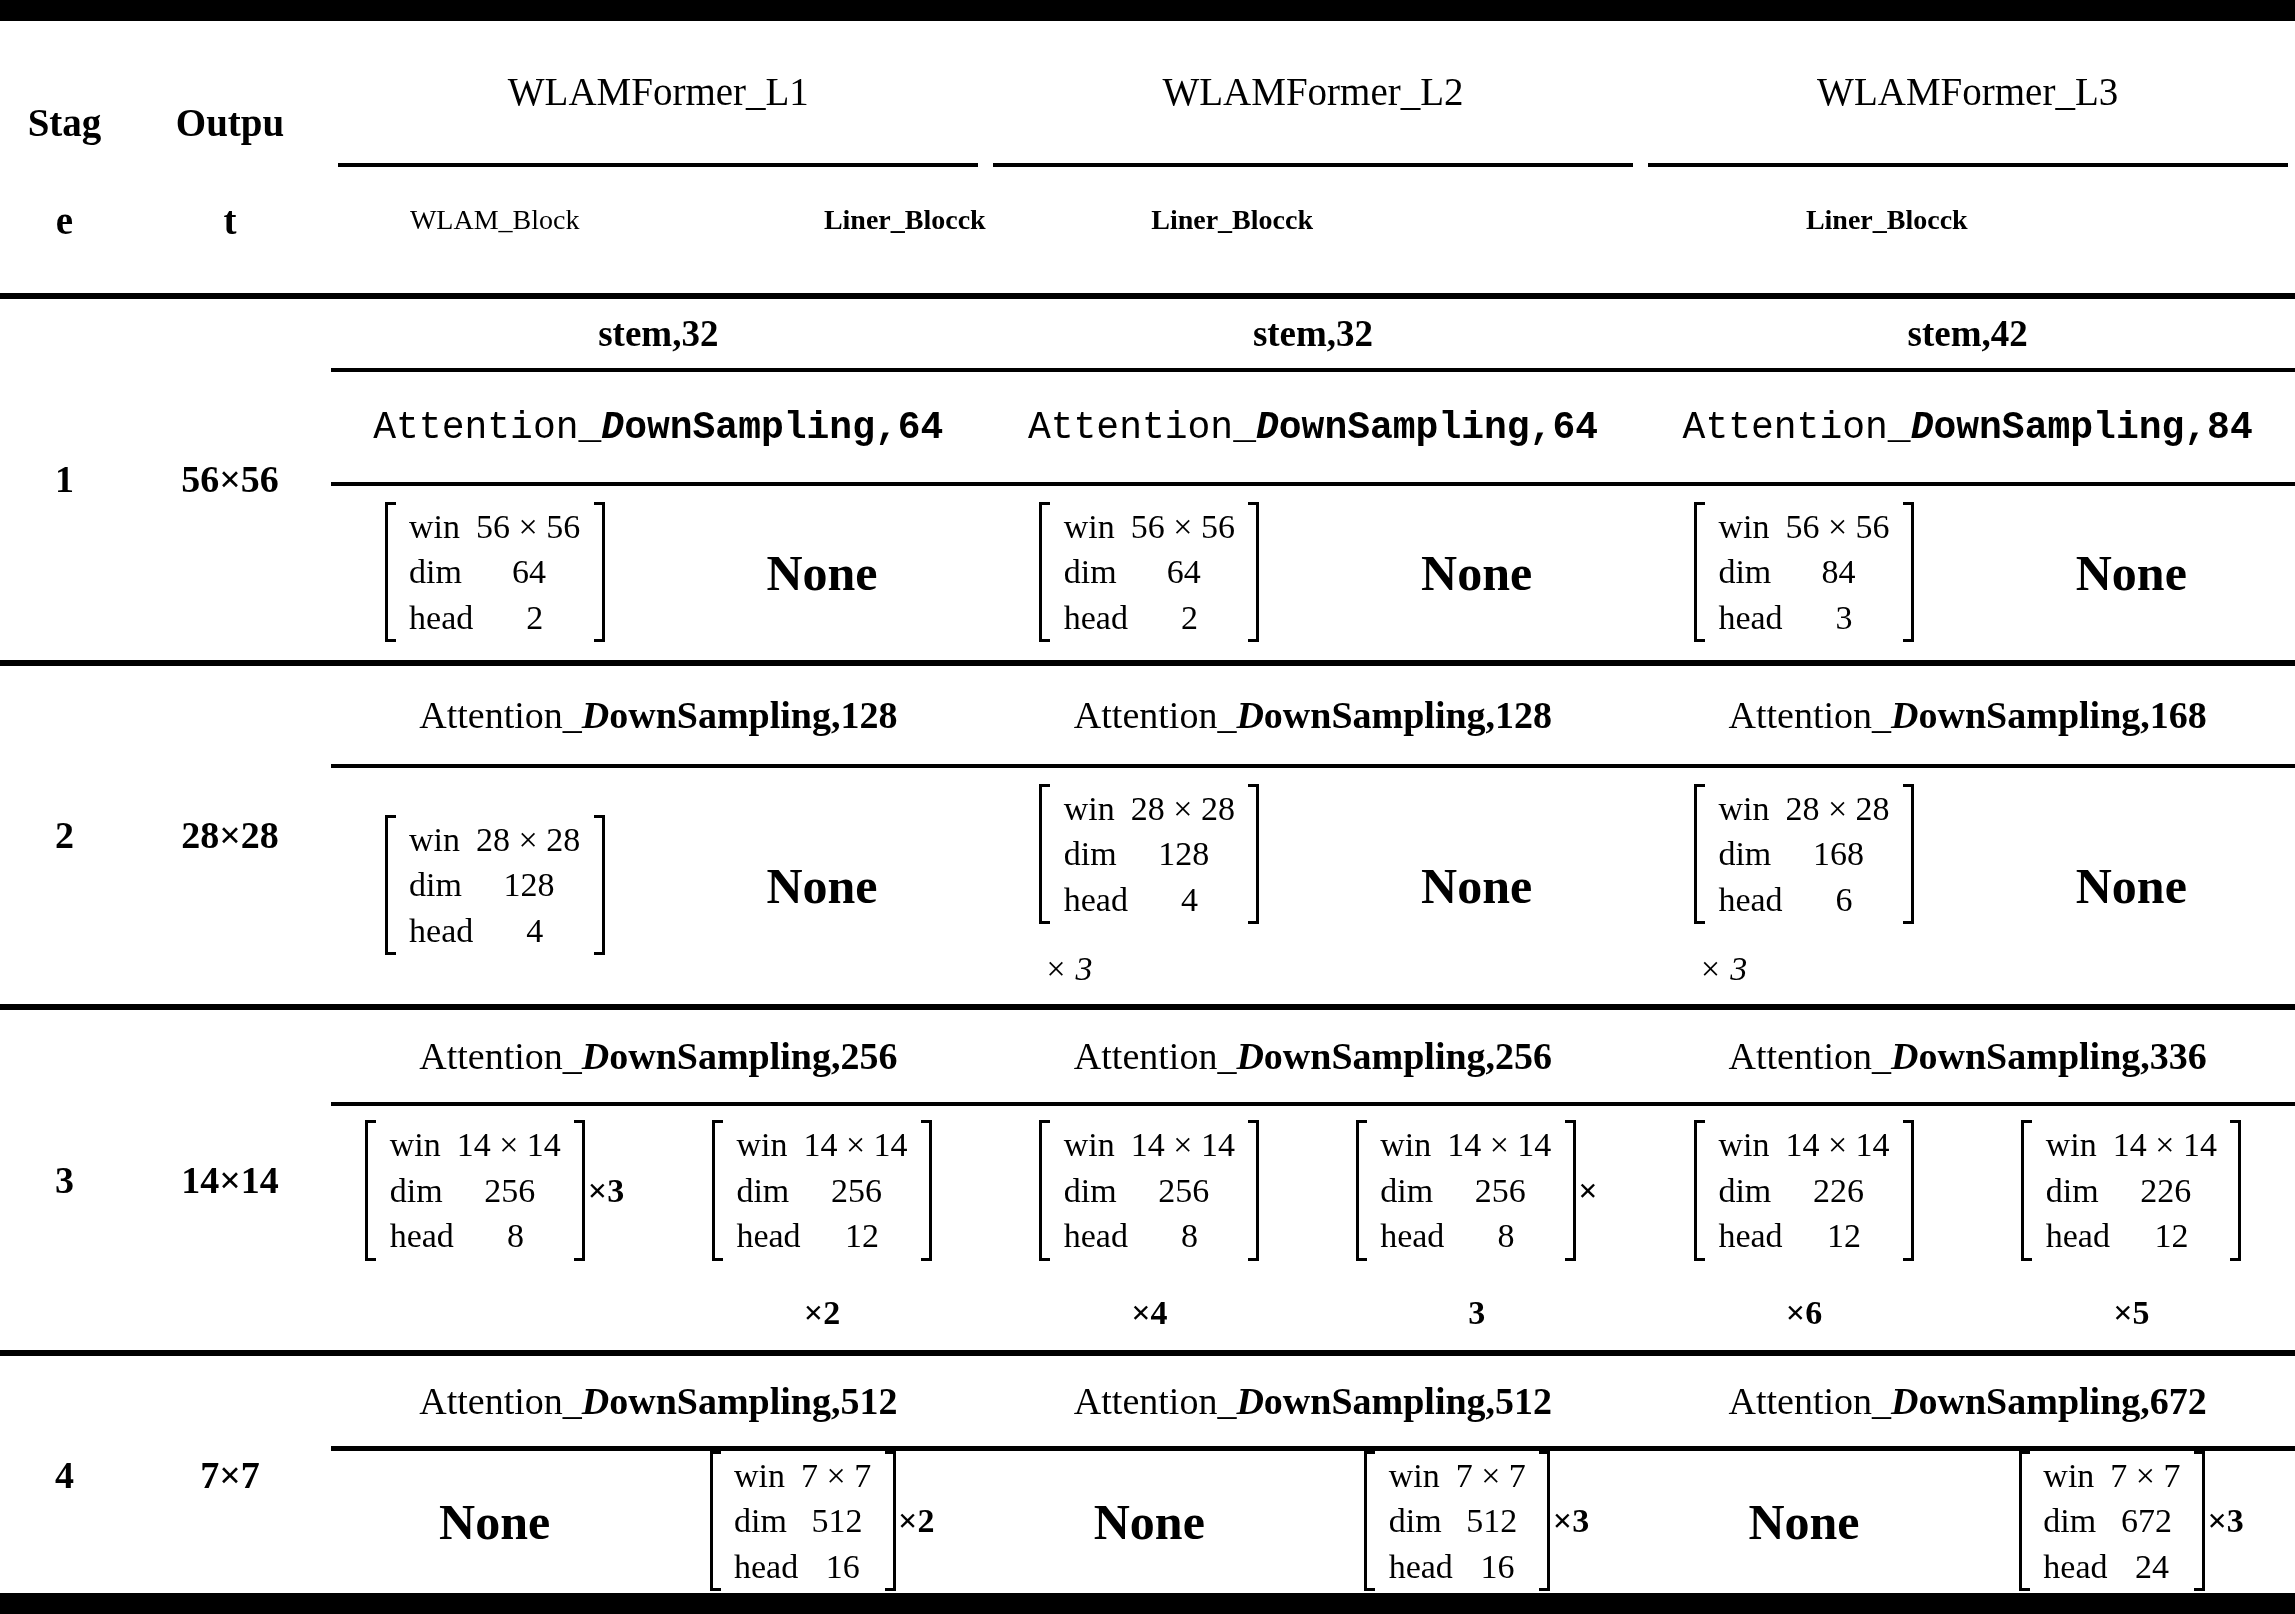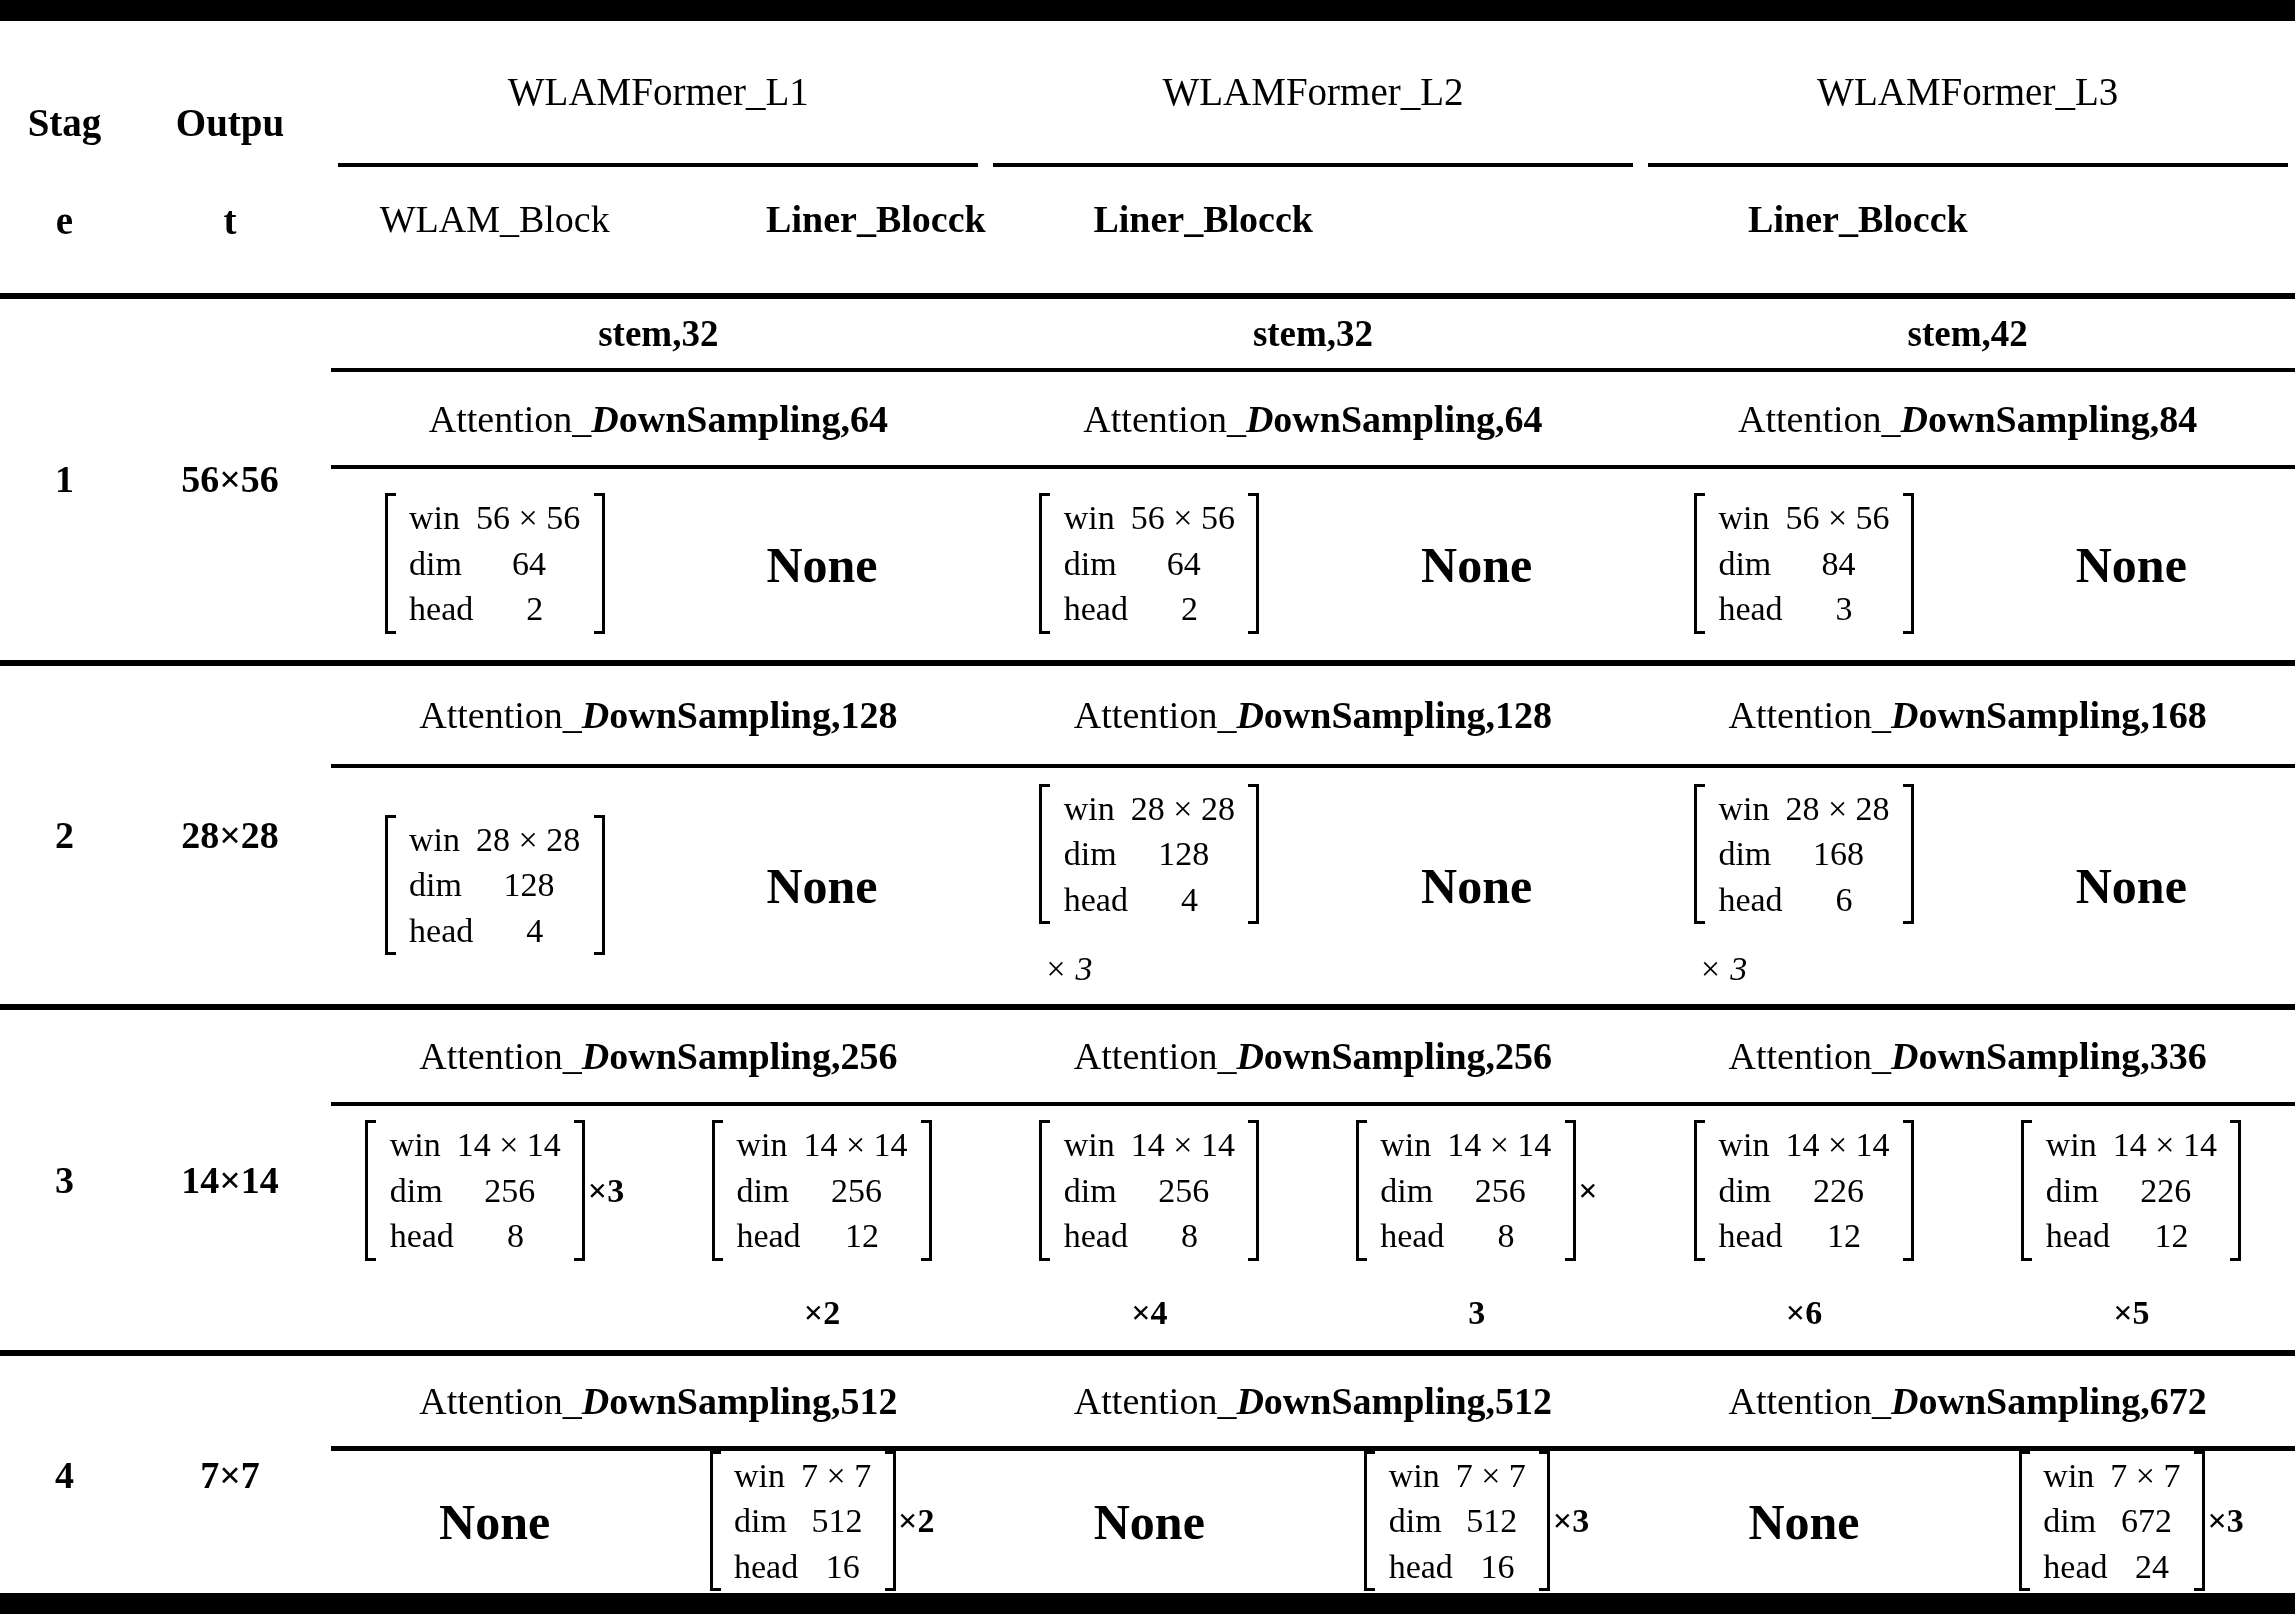--- a/index.html
+++ b/index.html
@@ -34,21 +34,21 @@
     text-align: center;
   }
   .group { display: flex; flex-direction: column; }
   .group-name {
     height: 142px; display: flex; align-items: center; justify-content: center;
     font-size: 39px;
   }
   .group-underline { height: 4.3px; background: #000; margin: 0 7.3px; }
   .group-sub {
     flex: 1; display: grid; grid-template-columns: 1fr 1fr;
-    padding-top: 27px; text-align: center; font-size: 38px; line-height: 1.35;
+    padding-top: 34px; text-align: center; font-size: 28px; line-height: 1.35;
   }
   .sub-liner { font-weight: 700; text-align: right; }
 
   
   .stage { display: flex; flex: 0 0 auto; }
   .stage-left {
     width: 331px; flex: 0 0 331px;
     display: grid; grid-template-columns: 129px 202px;
     align-items: center; justify-items: center;
     font-size: 38px; font-weight: 700;
@@ -83,21 +83,21 @@
     display: flex; flex-direction: column; gap: 8px;
     padding: 6.1px 13.5px; font-size: 34px; line-height: 1.1;
   }
   .mrow { display: grid; grid-template-columns: auto 1fr; column-gap: 16px; }
   .mval { text-align: center; }
   .side-mult { font-size: 34px; font-weight: 700; margin-left: 2.4px; }
   .below-mult { margin-top: 26px; font-size: 34px; font-style: italic; padding-left: 4.9px; text-align: left; }
 
   
   #stage1 { height: 361px; }
-  #stage1 .attn-row { height: 93px; }
+  #stage1 .attn-row { height: 110px; font-family: Liberation Mono, monospace; }
   #stage2 { height: 338px; }
   #stage2 .attn-row { height: 98px; }
   #stage3 { height: 340px; }
   #stage3 .attn-row { height: 92px; }
   #stage3 .mult-row { height: 73px; }
   #stage4 { height: 237px; }
   #stage4 .attn-row { height: 92px; }
 </style>
 </head>
 <body>

